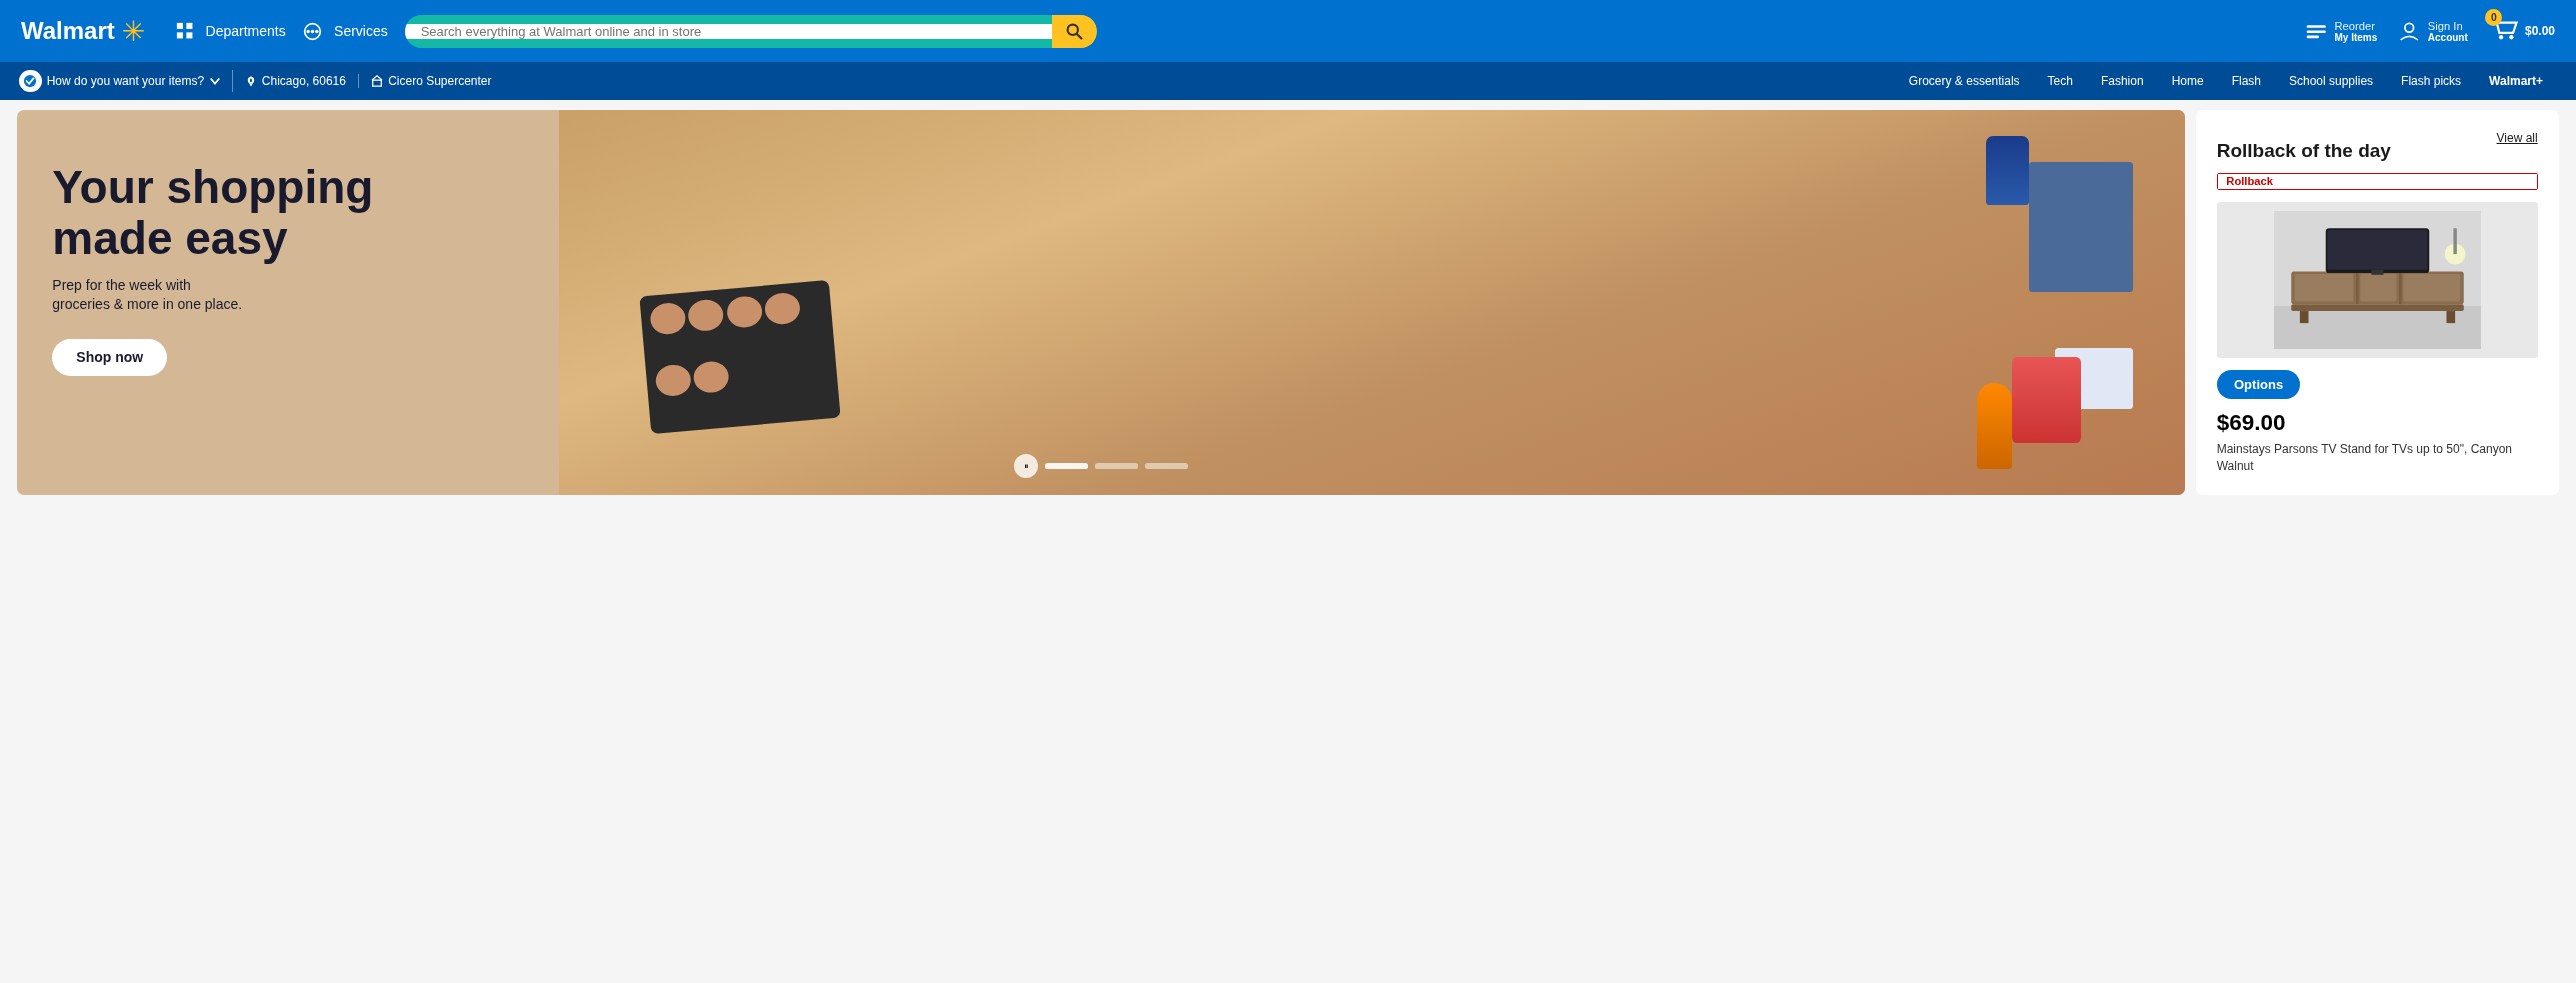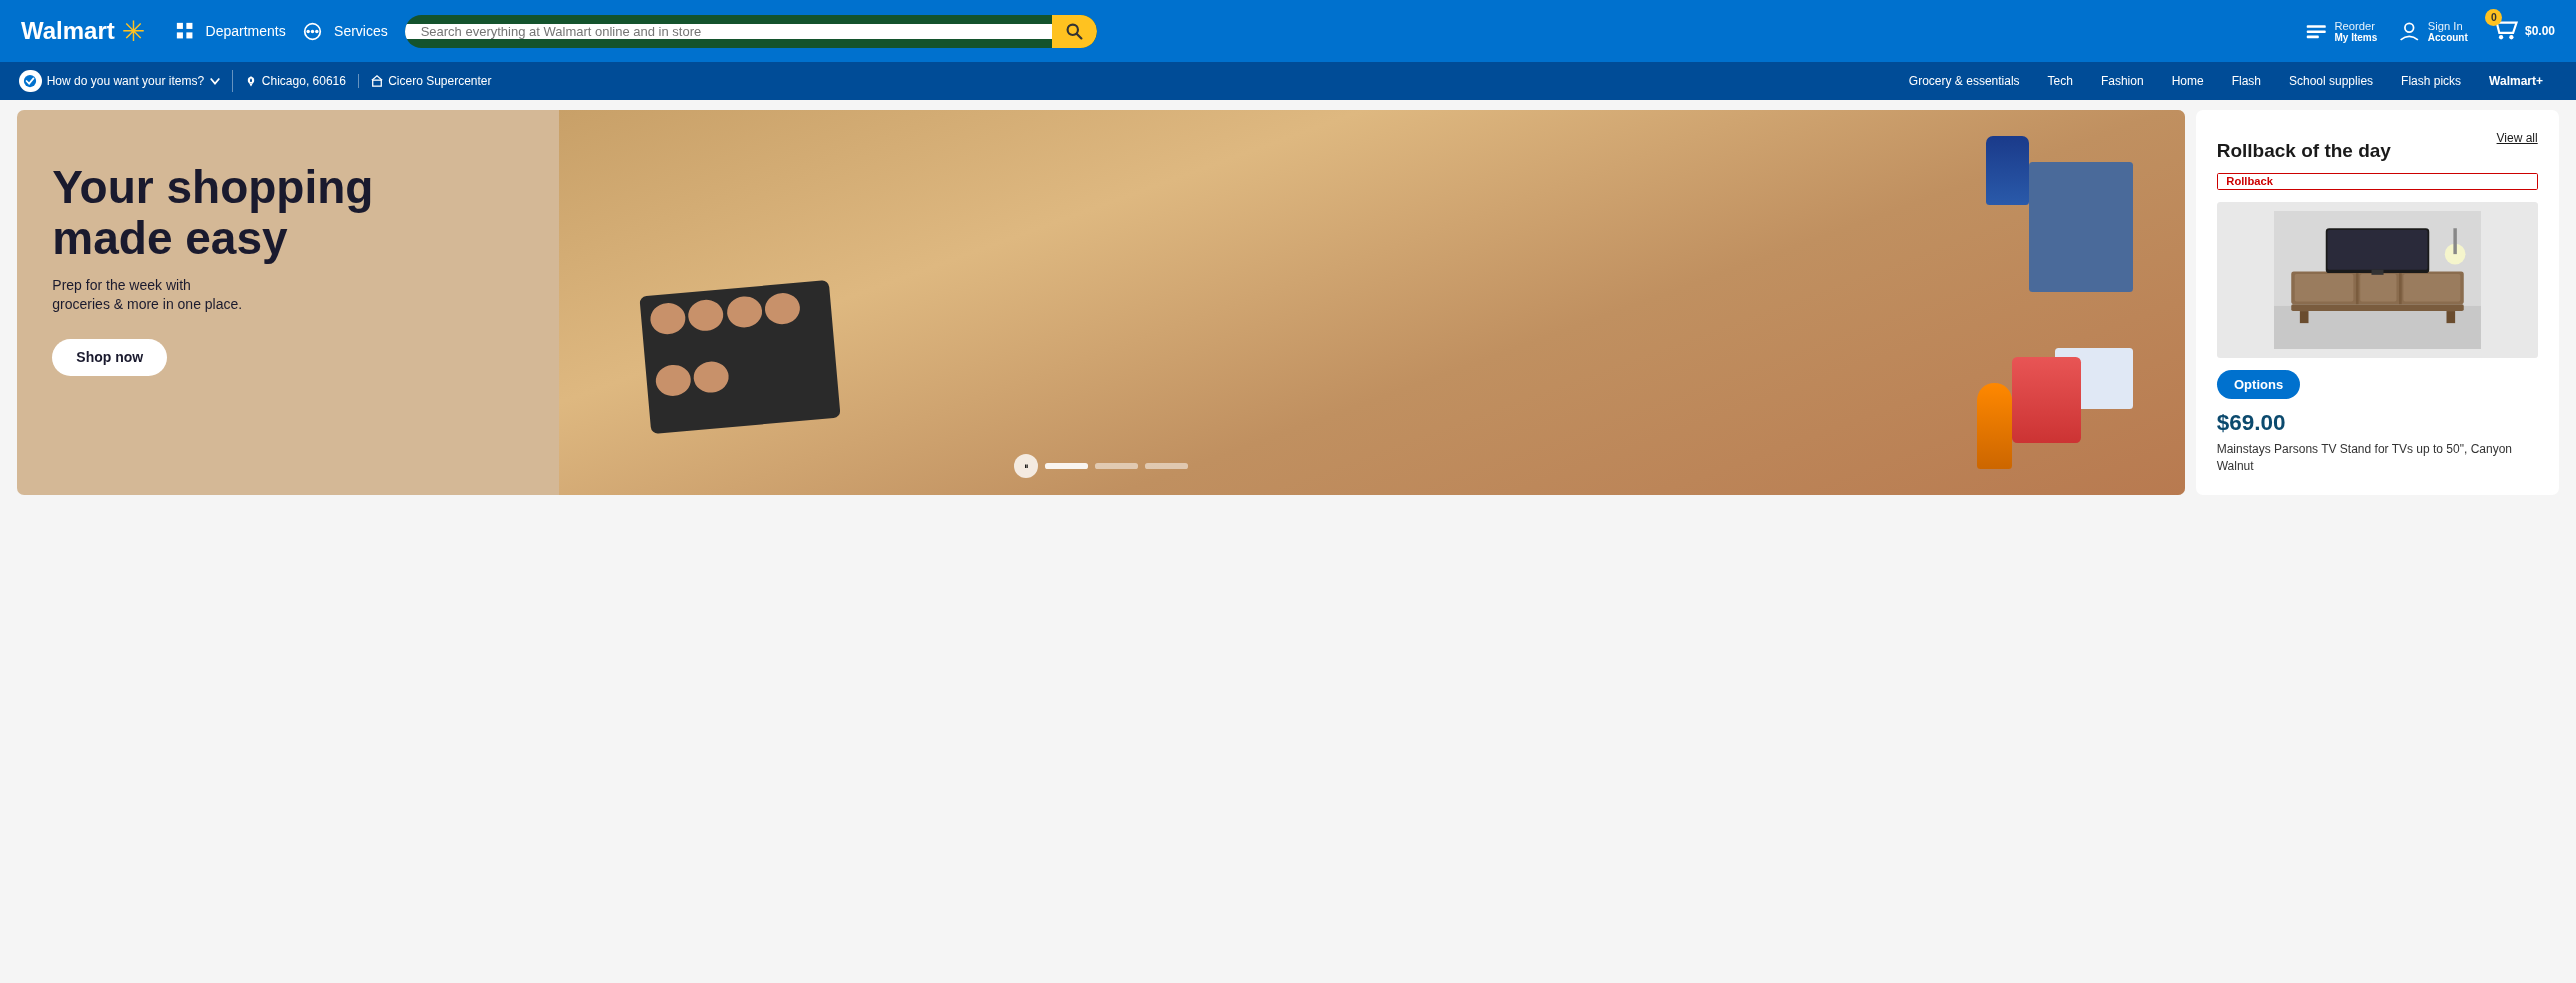--- a/index.html
+++ b/index.html
@@ -39,21 +39,21 @@
       cursor: pointer;
       font-size: 14px;
       font-weight: 500;
       white-space: nowrap;
     }
     .nav-btn svg { fill: white; }
     .search-bar {
       flex: 1;
       display: flex;
       align-items: center;
-      background: #14532d;
+      background: #14b8a6;
       border-radius: 35px;
       overflow: hidden;
       height: 33px;
       max-width: 692px;
     }
     .search-input {
       flex: 1;
       border: none;
       outline: none;
       font-size: 13px;
@@ -423,21 +423,21 @@
       padding: 7px 17.3px;
       font-size: 13px;
       font-weight: 600;
       cursor: pointer;
       margin-bottom: 10.4px;
       align-self: flex-start;
     }
     .product-price {
       font-size: 22.5px;
       font-weight: 700;
-      color: #0c4a6e;
+      color: #000000;
       margin-bottom: 5.2px;
     }
     .product-name {
       font-size: 12px;
       color: #333;
       line-height: 1.4;
     }
   </style>
 </head>
 <body>

